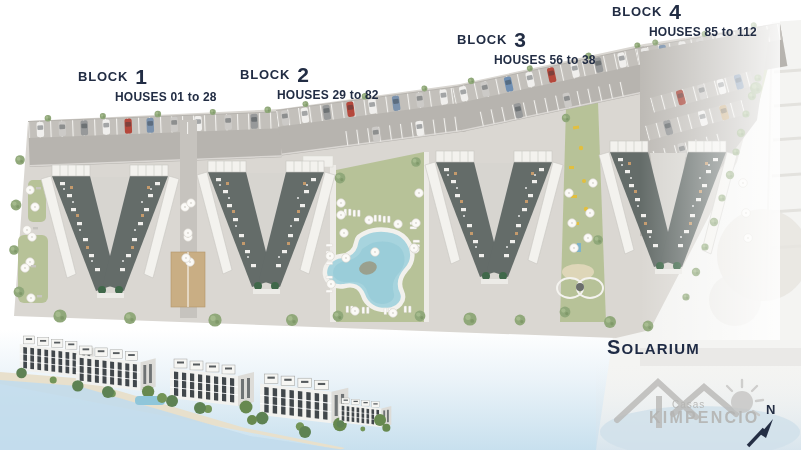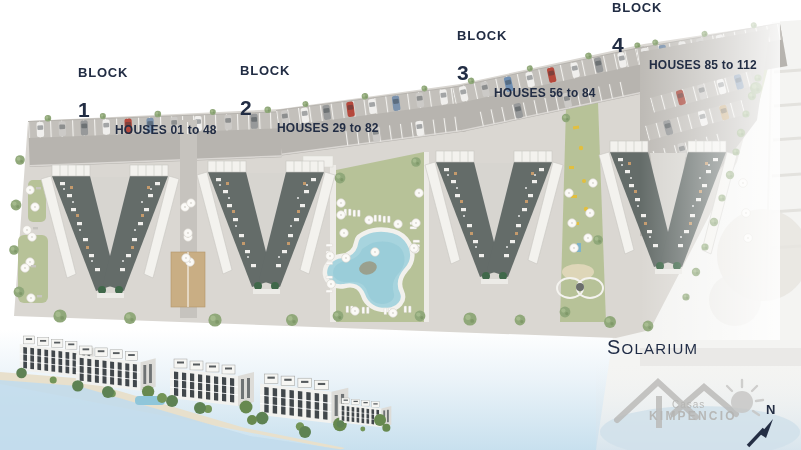--- a/index.html
+++ b/index.html
@@ -1,28 +1,28 @@
 <!DOCTYPE html>
 <html><head>
 <meta charset="utf-8">
 <style>
   html,body{margin:0;padding:0;background:#ffffff;}
   .stage{position:relative;width:801px;height:450px;overflow:hidden;background:#ffffff;
          font-family:"Liberation Sans",sans-serif;}
   .stage svg{position:absolute;left:0;top:0;}
   .block-label{position:absolute;color:#222d44;font-weight:bold;line-height:1;}
-  .bl-row1{display:flex;align-items:flex-start;gap:20px;font-size:13px;letter-spacing:.8px;flex-direction:column;}
+  .bl-row1{display:flex;align-items:center;gap:7px;font-size:13px;letter-spacing:.8px;}
   .bl-num{font-size:21px;letter-spacing:0;}
   .bl-row2{font-size:12px;margin-top:4px;letter-spacing:.2px;padding-left:37px;}
-  .solarium{position:absolute;left:607px;top:336px;color:#1f2b45;font-weight:normal;
+  .solarium{position:absolute;left:607px;top:336px;color:#1f2b45;font-weight:bold;
             font-size:15px;letter-spacing:1.2px;}
   .solarium::first-letter{font-size:20px;}
   .logo-text{position:absolute;color:#b5b5b3;opacity:.92;text-align:center;}
   .logo-casas{left:672px;top:399px;font-size:10px;letter-spacing:1px;}
-  .logo-name{left:649px;top:409px;font-size:12px;font-weight:bold;letter-spacing:2.2px;}
+  .logo-name{left:649px;top:409px;font-size:16px;font-weight:bold;letter-spacing:2.2px;}
   .north-n{position:absolute;left:766px;top:402px;color:#242e44;font-weight:bold;font-size:13px;}
 </style>
 </head>
 <body>
 
 <div class="stage">
 
 <svg width="801" height="450" viewBox="0 0 801 450">
 <defs>
   <linearGradient id="sky" x1="0" y1="0" x2="0" y2="1">
@@ -465,37 +465,37 @@
   <line x1="748" y1="446" x2="764" y2="429" stroke="#242e44" stroke-width="3.4"></line>
   <path d="M760,434 L773,419 L766,438 Z" fill="#242e44"></path>
 </g>
 </svg>
 
 <div class="block-label" style="left:78px;top:66px;">
   <div class="bl-row1">
     <span>BLOCK</span>
     <span class="bl-num">1</span>
   </div>
-  <div class="bl-row2">HOUSES 01 to 48</div>
+  <div class="bl-row2">HOUSES 01 to 28</div>
 </div>
 
 <div class="block-label" style="left:240px;top:64px;">
   <div class="bl-row1">
     <span>BLOCK</span>
     <span class="bl-num">2</span>
   </div>
   <div class="bl-row2">HOUSES 29 to 82</div>
 </div>
 
 <div class="block-label" style="left:457px;top:29px;">
   <div class="bl-row1">
     <span>BLOCK</span>
     <span class="bl-num">3</span>
   </div>
-  <div class="bl-row2">HOUSES 56 to 84</div>
+  <div class="bl-row2">HOUSES 56 to 38</div>
 </div>
 
 <div class="block-label" style="left:612px;top:1px;">
   <div class="bl-row1">
     <span>BLOCK</span>
     <span class="bl-num">4</span>
   </div>
   <div class="bl-row2">HOUSES 85 to 112</div>
 </div>
 

